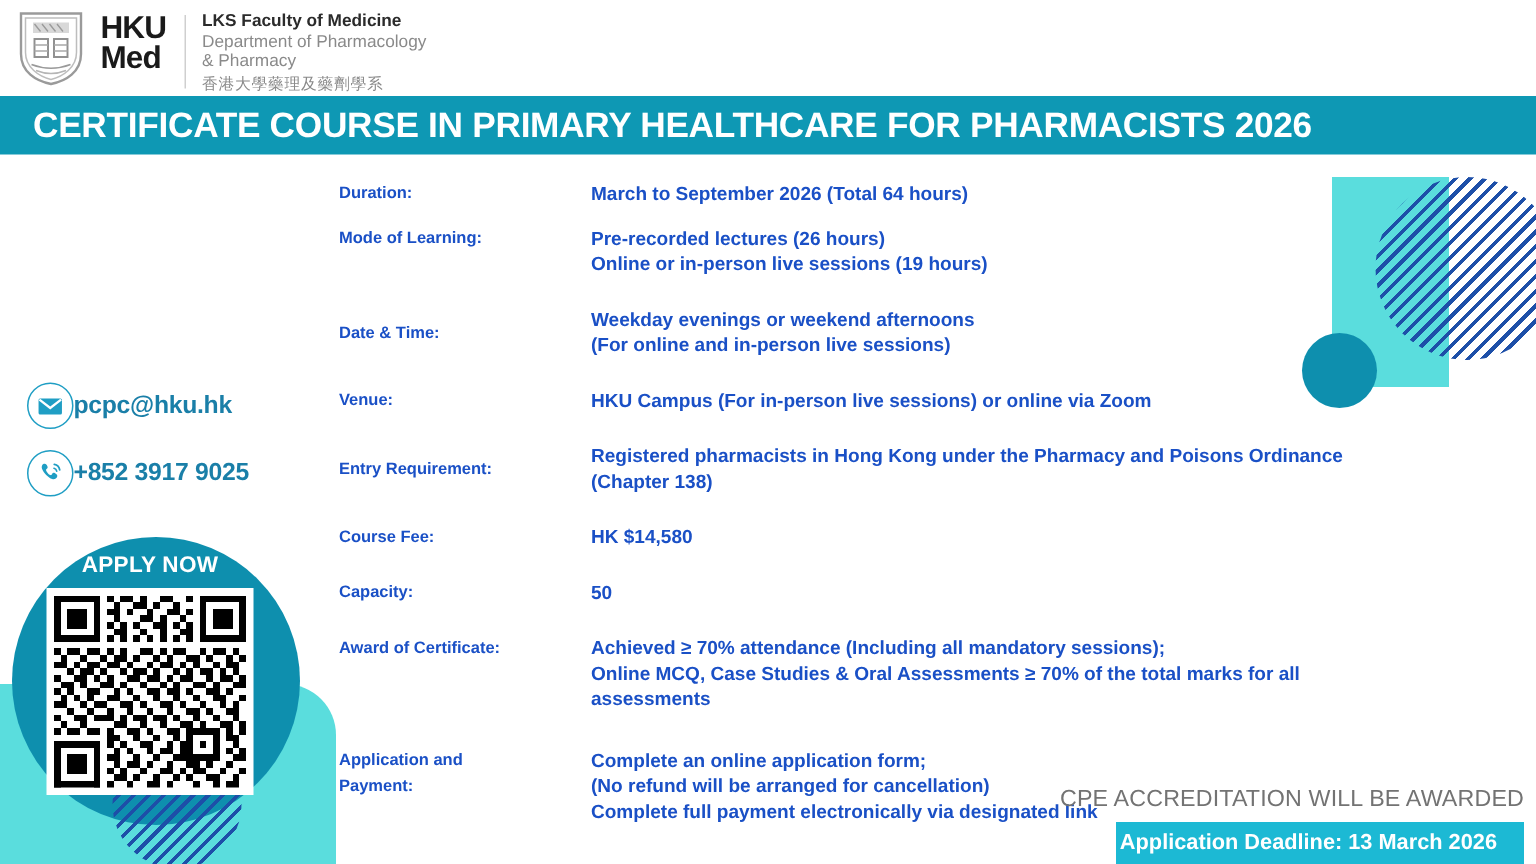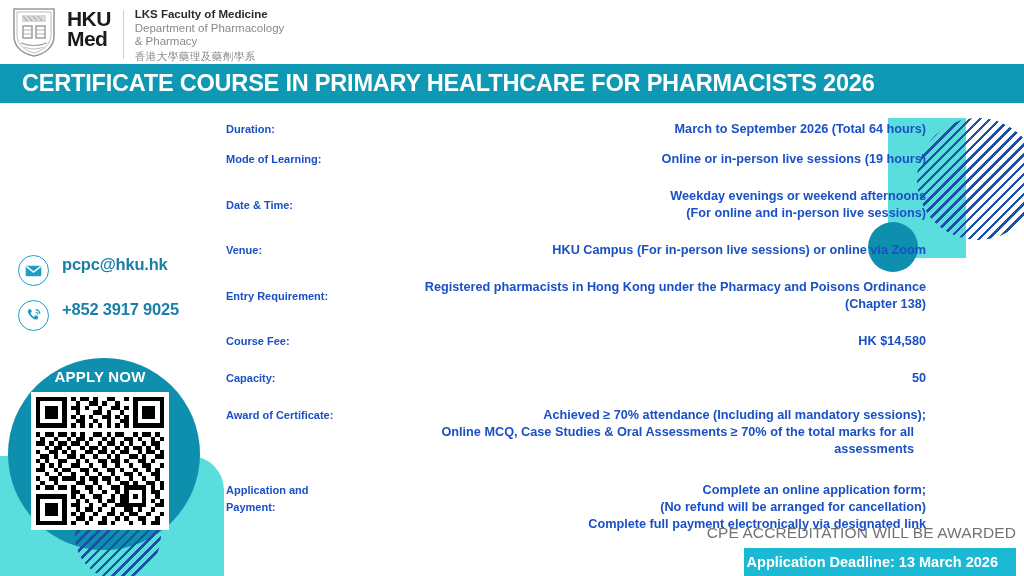--- a/index.html
+++ b/index.html
@@ -110,31 +110,31 @@
   .row .lbl {
     flex: 0 0 168px;
     color: #1a50c6; font-weight: bold; font-size: 11px;
     line-height: 17px;
   }
   .row .val {
     flex: 1 1 auto;
     color: #1a50c6; font-weight: bold; font-size: 12.7px;
     line-height: 17px;
   }
-  .row .val div { white-space: nowrap; text-align: right; }
+  .row .val div { white-space: nowrap; }
   .row.wrapval .val div { white-space: normal; }
   .row.lblmid .lbl { display: flex; align-items: center; }
   .row.gap-l { margin-bottom: 20px; }
   .row.gap-xl { margin-bottom: 24px; }
 
   
   #contact {
     position: absolute; left: 18px; top: 255px; z-index: 7;
   }
-  .c-row { display: flex; align-items: flex-start; gap: 13px; margin-bottom: 14px; }
+  .c-row { display: flex; align-items: center; margin-bottom: 14px; }
   .c-ico {
     width: 31px; height: 31px; border-radius: 50%;
     border: 1.6px solid #1f9ec4;
     display: flex; align-items: center; justify-content: center;
     flex: 0 0 auto;
   }
   .c-txt { color: #1a7fa8; font-weight: bold; font-size: 16.5px; letter-spacing: -0.2px; }
 
   
   #apply { position: absolute; left: 14px; top: 368px; z-index: 8; width: 172px; }
@@ -209,20 +209,21 @@
     <div class="row">
       <div class="lbl">Duration:</div>
       <div class="val">
         <div>March to September 2026 (Total 64 hours)</div>
       </div>
     </div>
 
     <div class="row gap-l">
       <div class="lbl">Mode of Learning:</div>
       <div class="val">
+        <div>Pre-recorded lectures (26 hours)</div>
         <div>Online or in-person live sessions (19 hours)</div>
       </div>
     </div>
 
     <div class="row gap-l lblmid">
       <div class="lbl">Date &amp; Time:</div>
       <div class="val">
         <div>Weekday evenings or weekend afternoons</div>
         <div>(For online and in-person live sessions)</div>
       </div>

